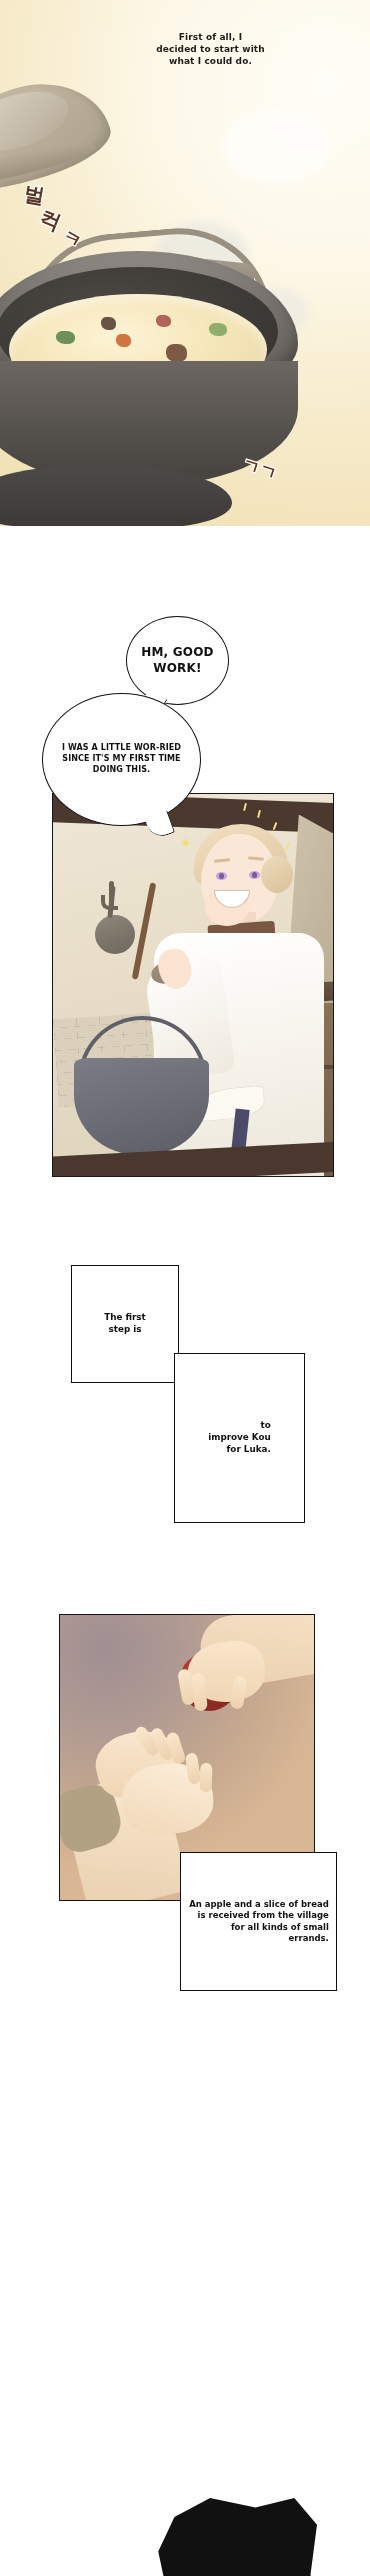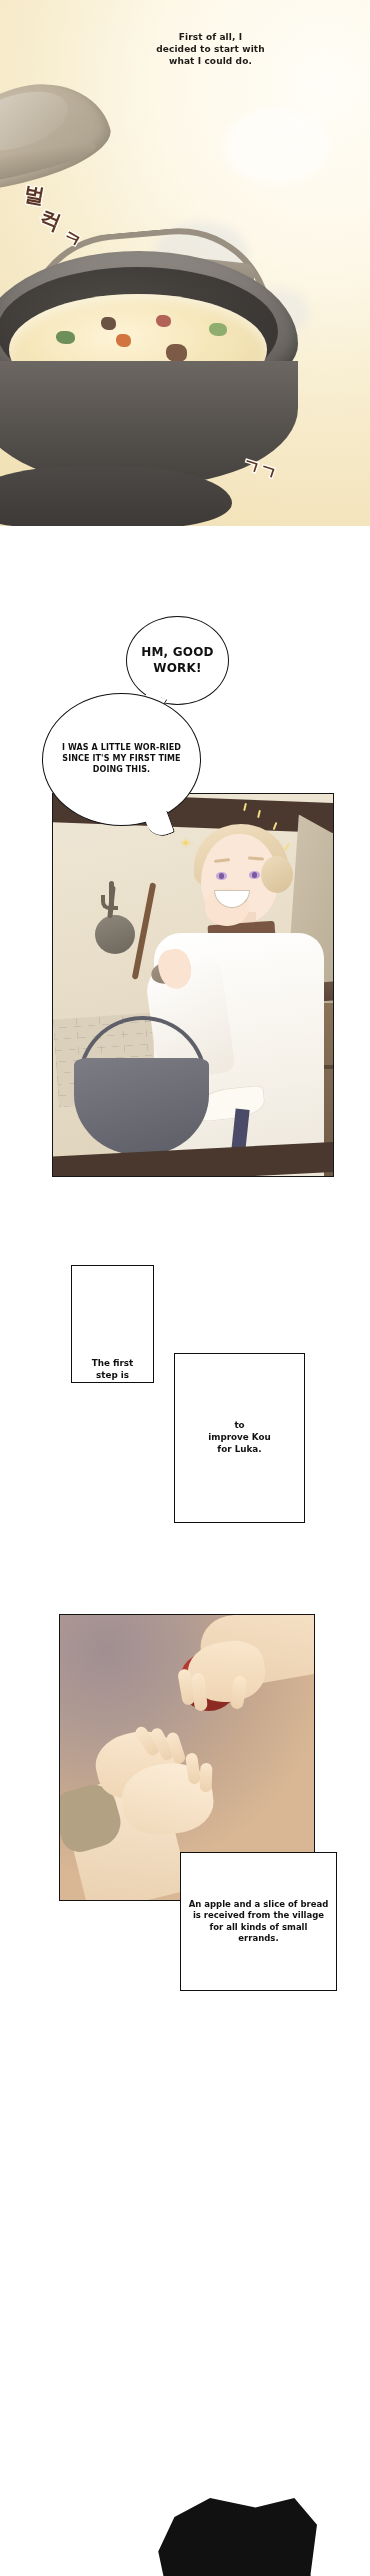--- a/index.html
+++ b/index.html
@@ -230,21 +230,21 @@
   .k-table{ position:absolute; left:-5.2px; bottom:-3.1px; width:299px; height:30px; background:#4a372e; transform:skewY(-3deg); }
   .sparkle{ position:absolute; color:#f4d96a; font-size:11.3px; text-shadow:0 0 3.1px rgba(244,217,106,.9); }
   .tick{ position:absolute; width:2.1px; height:8.2px; background:#f3dd85; border-radius:1.5px; }
 
   
   .txtbox{
     position:absolute; background:#fff; border:1.5px solid #0f0f0f;
     display:flex; align-items:center; justify-content:center; text-align:center;
     color:#111; font-weight:700; font-size:8.8px; line-height:1.34;
   }
-  #box-step1{ left:71px; top:1265px; width:83px; height:118px;align-items:flex-end; }
+  #box-step1{ left:71px; top:1265px; width:108px; height:118px; }
   #box-step2{ left:174px; top:1353px; width:131px; height:170px; }
 
   
   #sec-apple{
     left:59px; top:1614px; width:256px; height:287px;
     background:
       radial-gradient(90% 80% at 18% 12%, #a08e92 0%, #b09a92 35%, #c7a98f 70%, #d9b795 100%);
     border:1.5px solid #141414;
   }
   .ap-armR{
@@ -453,21 +453,21 @@
     <div class="k-kettle-handle"></div>
     <div class="k-kettle"></div>
     <div class="k-table"></div>
   </div>
 
   <div class="txtbox" id="box-step1">
     <span style="white-space:pre-line;">The first
 step is</span>
   </div>
   <div class="txtbox" id="box-step2">
-    <span style="white-space:pre-line;">to
+    <span style="white-space:pre-line;text-align:right;">to
 improve Kou
 for Luka.</span>
   </div>
 
   <div class="panel" id="sec-apple">
     <div class="ap-armR"></div>
     <div class="apple"></div>
     <div class="ap-handR"></div>
     <div class="ap-fing" style="left:120px; top:54px; width:13.4px; height:36px; transform:rotate(-10deg);"></div>
     <div class="ap-fing" style="left:133px; top:58px; width:13.4px; height:38px; transform:rotate(-6deg);"></div>
@@ -478,21 +478,21 @@
     <div class="ap-handL"></div>
     <div class="ap-handL2"></div>
     <div class="ap-fing" style="left:81px; top:110px; width:12.4px; height:32px; transform:rotate(-34deg);"></div>
     <div class="ap-fing" style="left:96px; top:112px; width:12.4px; height:34px; transform:rotate(-26deg);"></div>
     <div class="ap-fing" style="left:110px; top:117px; width:12.4px; height:32px; transform:rotate(-18deg);"></div>
     <div class="ap-fing" style="left:127px; top:138px; width:12.4px; height:31px; transform:rotate(-8deg);"></div>
     <div class="ap-fing" style="left:140px; top:148px; width:12.4px; height:29px; transform:rotate(2deg);"></div>
   </div>
 
   <div class="txtbox" id="box-apple">
-    <span style="padding:0 7.2px;">An apple and a slice of bread is received from the village for all kinds of small errands.</span>
+    <span style="padding:0 7.2px;text-align:right;">An apple and a slice of bread is received from the village for all kinds of small errands.</span>
   </div>
 
 
   <div class="shout" id="bub-sense">
     <span class="jag"></span>
     <span class="sp">DOES THIS EVEN MAKE SENSE? LUKA IS ONLY NINE YEARS OLD.</span>
   </div>
 
 </div>
 

